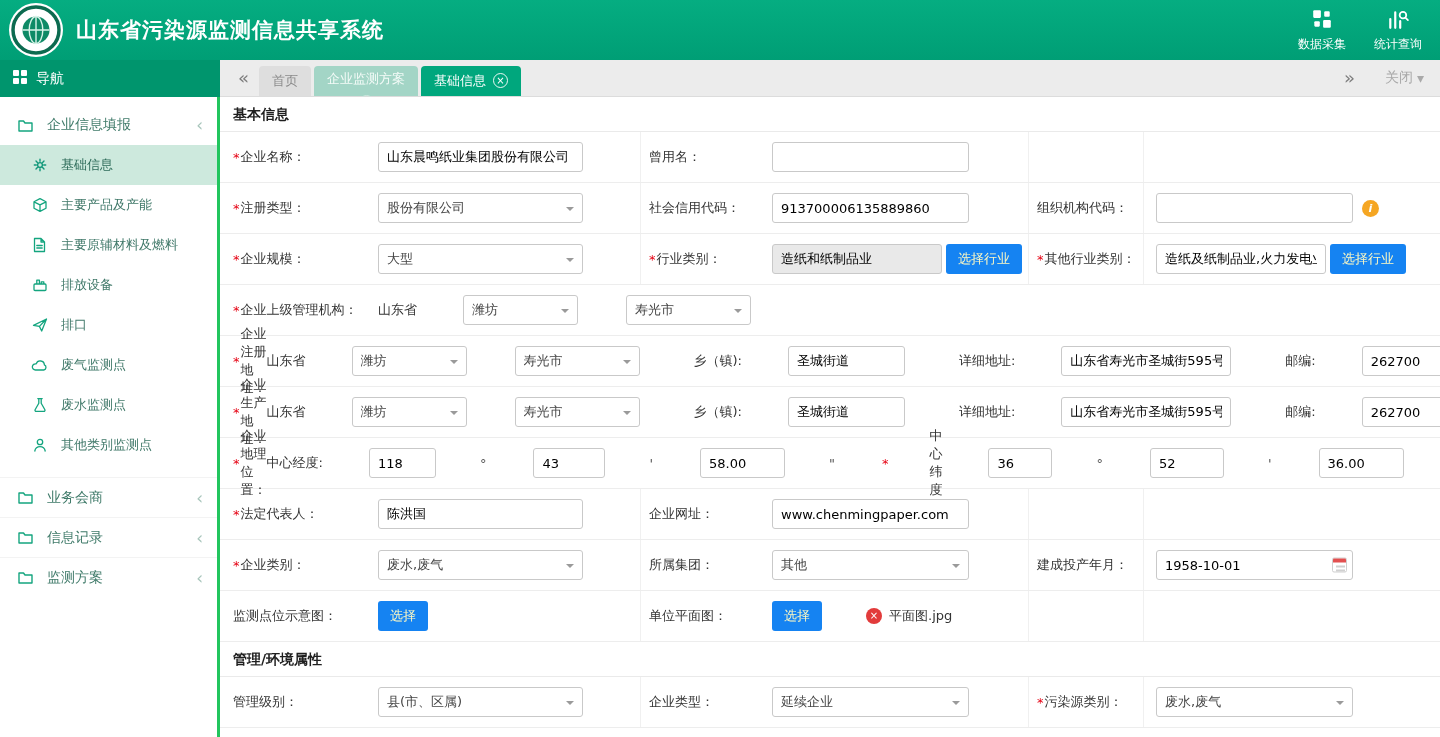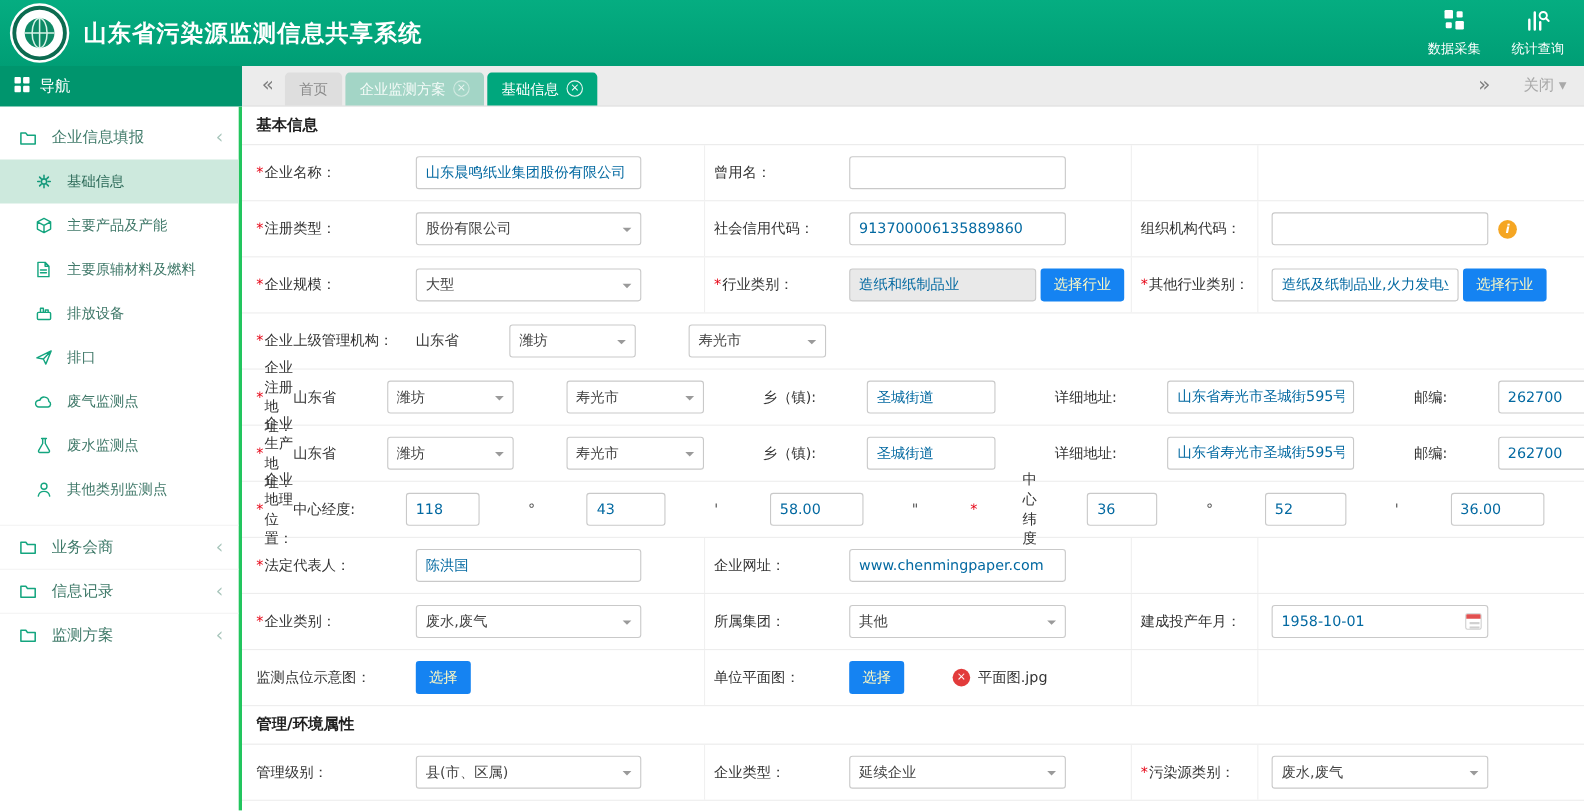--- a/index.html
+++ b/index.html
@@ -15,21 +15,21 @@
   .top-action { display:flex; flex-direction:column; align-items:center; color:#fff; cursor:pointer; }
   .top-action .lbl { font-size:12px; margin-top:3px; }
 
   
   .midbar { height:37px; display:flex; }
   .nav-head { width:220px; background:#00956d; color:#fff; display:flex; align-items:center; gap:9px; padding-left:13px; font-size:14px; }
   .tabstrip { flex:1; background:#ececec; border-bottom:1px solid #dcdcdc; display:flex; align-items:center; padding-left:8px; }
   .scrollbtn { color:#7d7d7d; font-size:18px; padding:0 10px; cursor:pointer; line-height:34px; }
   .tab { height:30px; display:flex; align-items:center; gap:7px; padding:4px 13px; margin-right:3px; border-radius:4px 4px 0 0; font-size:13px; cursor:pointer; margin-top:5px; }
   .tab.plain { background:#dedede; color:#8b8b8b; }
-  .tab.dim { background:#a3d5c6; color:#f4fbf8; }
+  .tab.dim { background:#a3d5c6; color:#f4fbf8;flex-direction:column; }
   .tab.active { background:#00a77d; color:#fff; }
   .tab-close { width:15px; height:15px; border-radius:50%; border:1px solid rgba(255,255,255,.9); font-size:10px; line-height:13px; text-align:center; }
   .tab.dim .tab-close { border-color:#cfe9e0; color:#eef7f3; }
   .strip-right { margin-left:auto; display:flex; align-items:center; gap:20px; padding-right:16px; }
   .close-menu { color:#a9a9a9; font-size:14px; display:flex; align-items:center; gap:4px; cursor:pointer; }
 
   
   .bodywrap { display:flex; height:640px; }
   .sidebar { width:220px; flex:0 0 220px; border-right:3px solid #22c55e; background:#fff; padding-top:8px; overflow:hidden; }
   .sgroup { height:40px; display:flex; align-items:center; padding:0 14px 0 17px; color:#3f7a69; font-size:14px; cursor:pointer; }
@@ -53,21 +53,21 @@
   .fld2 { width:260px; padding-left:4px; }
   .lab3 { width:115px; padding-left:8px; border-left:1px solid #f0f0f0; }
   .fld3 { flex:1; padding-left:12px; border-left:1px solid #f0f0f0; }
   .labw { width:158px; padding-left:13px; }
   .fldw { flex:1;gap:40px; }
   .req { color:#e60012; margin-right:1px; }
   .ilab { margin:0 6px 0 14px; white-space:nowrap; }
   .ilab.first { margin-left:0; }
   .unit { margin:0 7px 0 4px; color:#555; }
 
-  .txt { height:30px; border:1px solid #c9c9c9; border-radius:3px; padding:0 8px; font-size:13px; color:#0369a1; font-family:inherit; background:#fff; outline:none; }
+  .txt { height:30px; border:1px solid #c9c9c9; border-radius:3px; padding:0 8px; font-size:13px; color:#000000; font-family:inherit; background:#fff; outline:none; }
   .txt.ro { background:#e9e9e9; }
   .w205{width:205px} .w197{width:197px} .w170{width:170px} .w130{width:130px} .w117{width:117px}
   .w67{width:67px} .w72{width:72px} .w85{width:85px} .w64{width:64px} .w74{width:74px}
   .sel { height:30px; border:1px solid #c9c9c9; border-radius:3px; background:#fff; display:flex; align-items:center; padding:0 24px 0 8px; position:relative; color:#444; cursor:pointer; }
   .sel::after { content:""; position:absolute; right:8px; top:13px; border:4px solid transparent; border-top-color:#9a9a9a; }
   .sel.w205{width:205px} .sel.w197{width:197px} .sel.w115{width:115px} .sel.w125{width:125px}
   .sel .sel-text { overflow:hidden; white-space:nowrap; }
   .btn { height:30px; border:none; border-radius:3px; background:#1583f2; color:#fef9c3; font-size:13px; padding:0 12px; font-family:inherit; cursor:pointer; white-space:nowrap; }
   .mr4{margin-right:4px} .ml8{margin-left:8px} .ml20{margin-left:20px}
 

